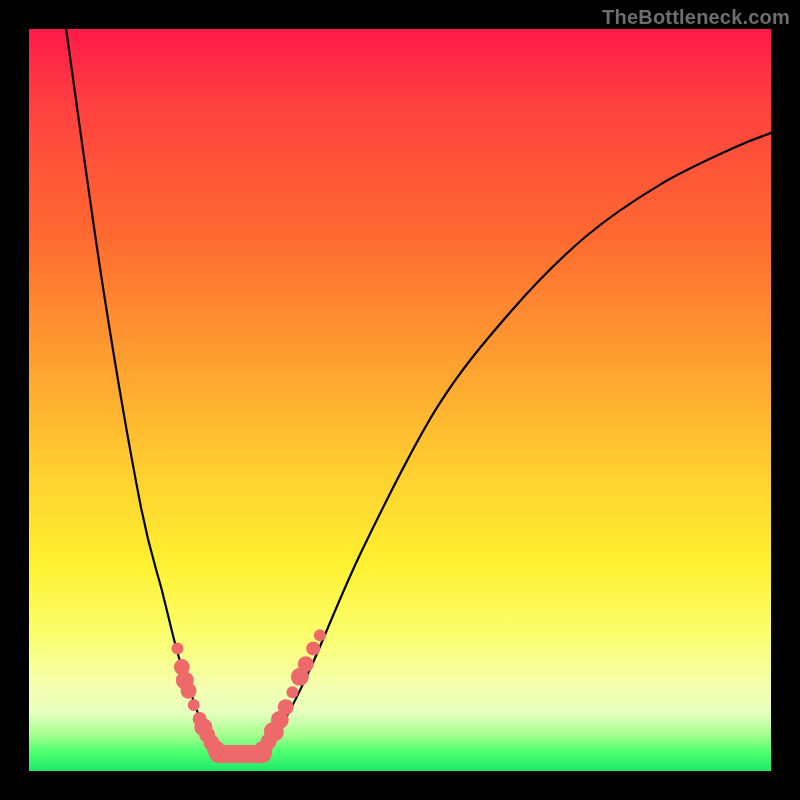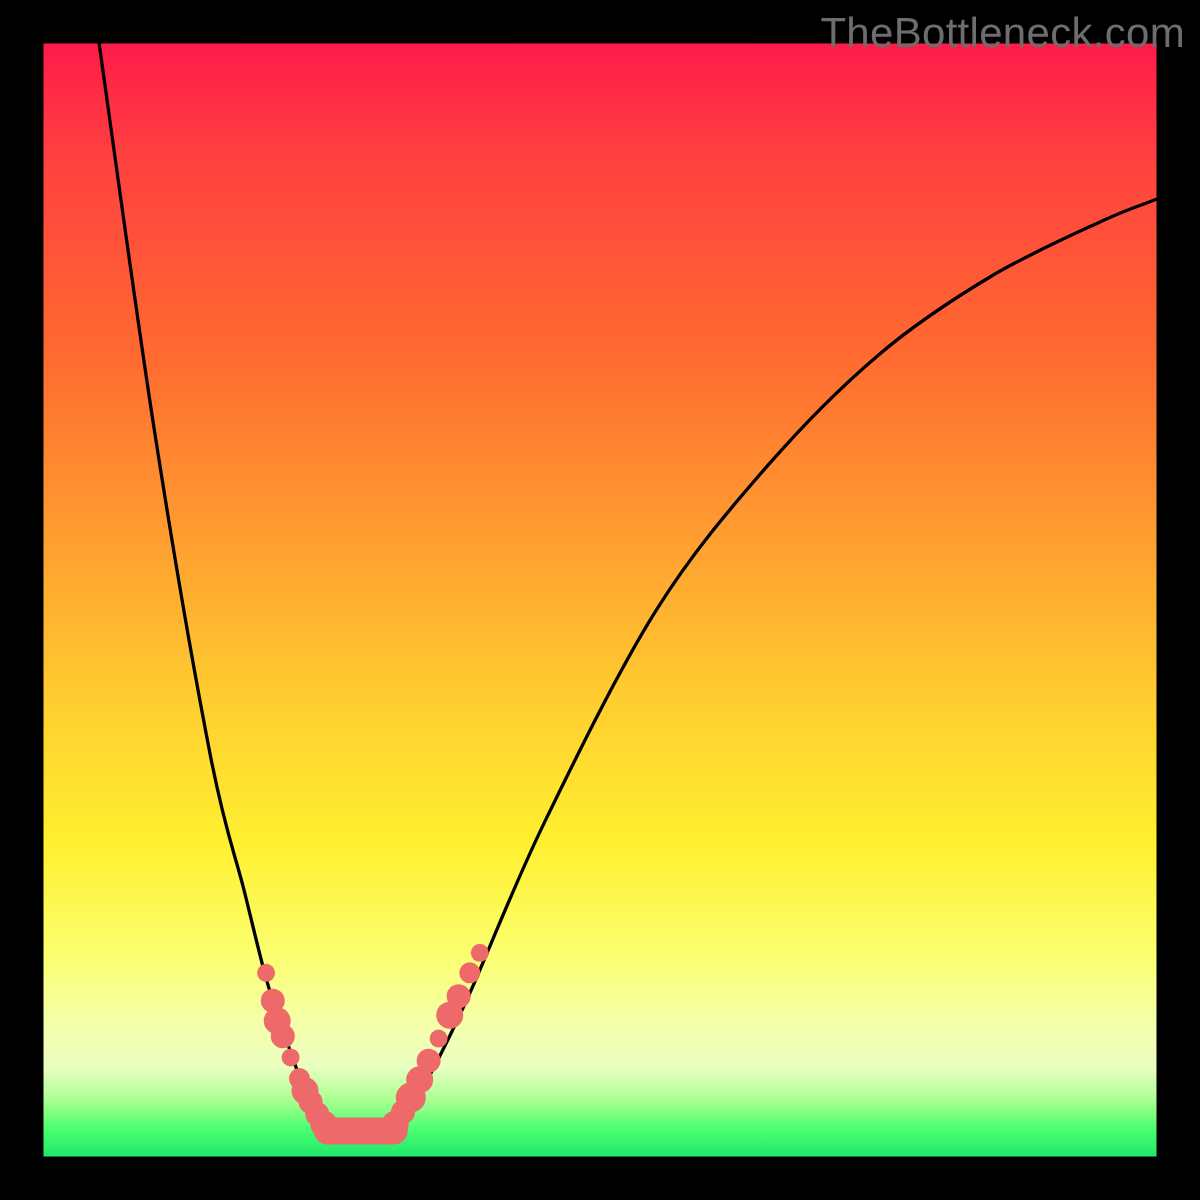--- a/index.html
+++ b/index.html
@@ -32,22 +32,22 @@
       #a8ff90 95%,
       #4cff70 97.5%,
       #1fe86a 100%
     );
   }
   .watermark {
     position: absolute;
     top: 6px;
     right: 10px;
     color: #6d6d6d;
-    font-size: 28px;
-    font-weight: 400;
+    font-size: 20px;
+    font-weight: 700;
     letter-spacing: 0.2px;
     user-select: none;
   }
   svg.curve {
     position: absolute;
     left: 0;
     top: 0;
     width: 742px;
     height: 742px;
     overflow: visible;

